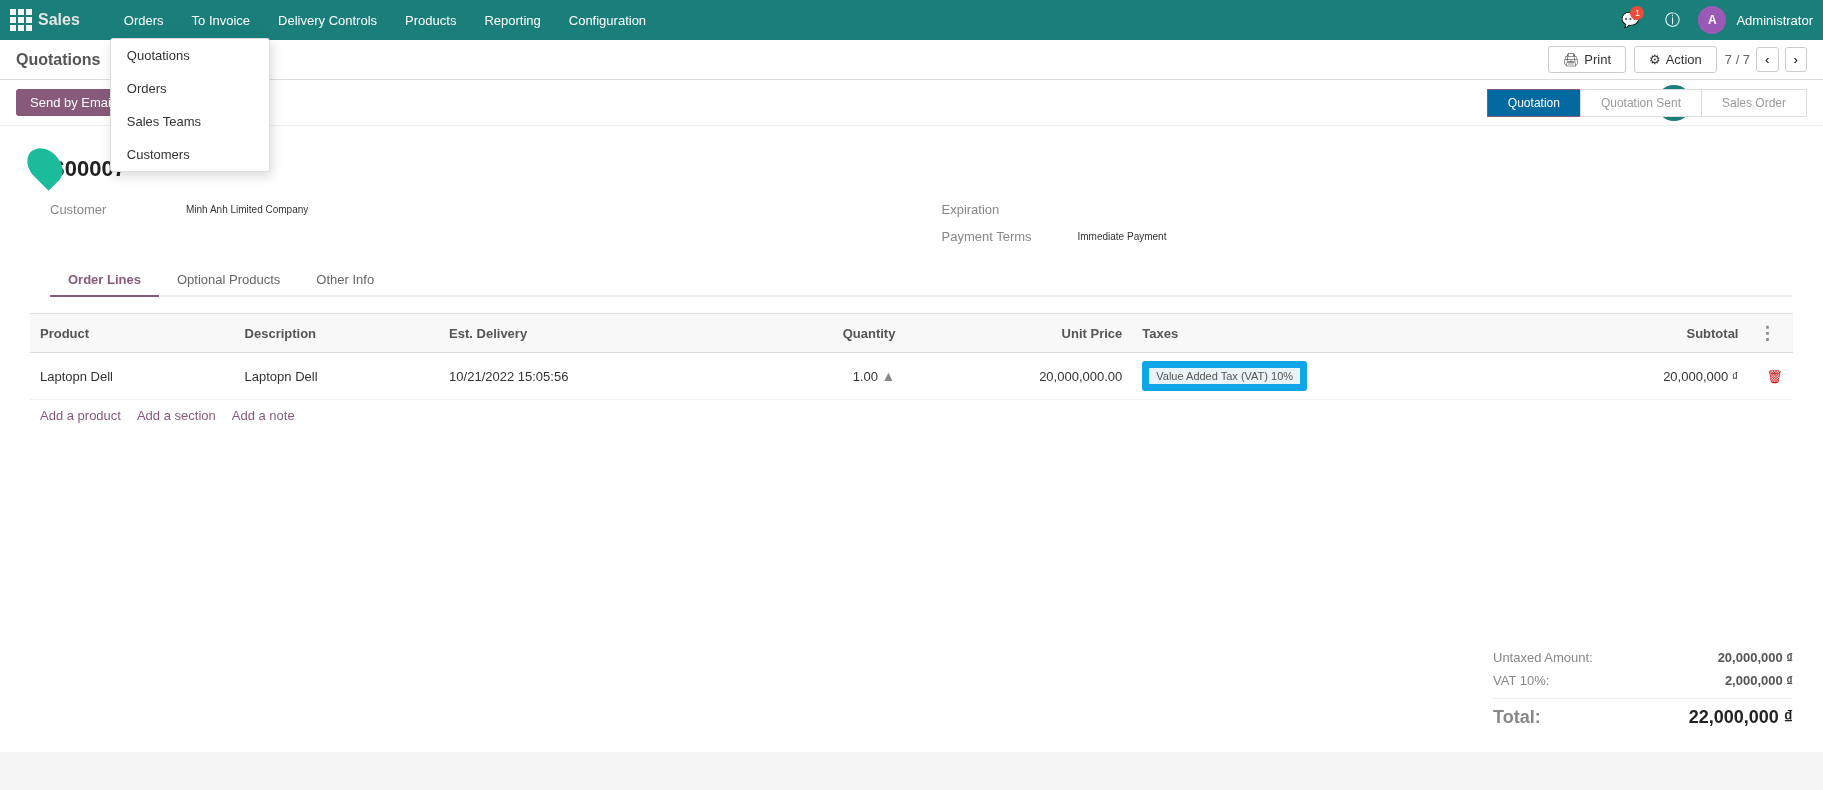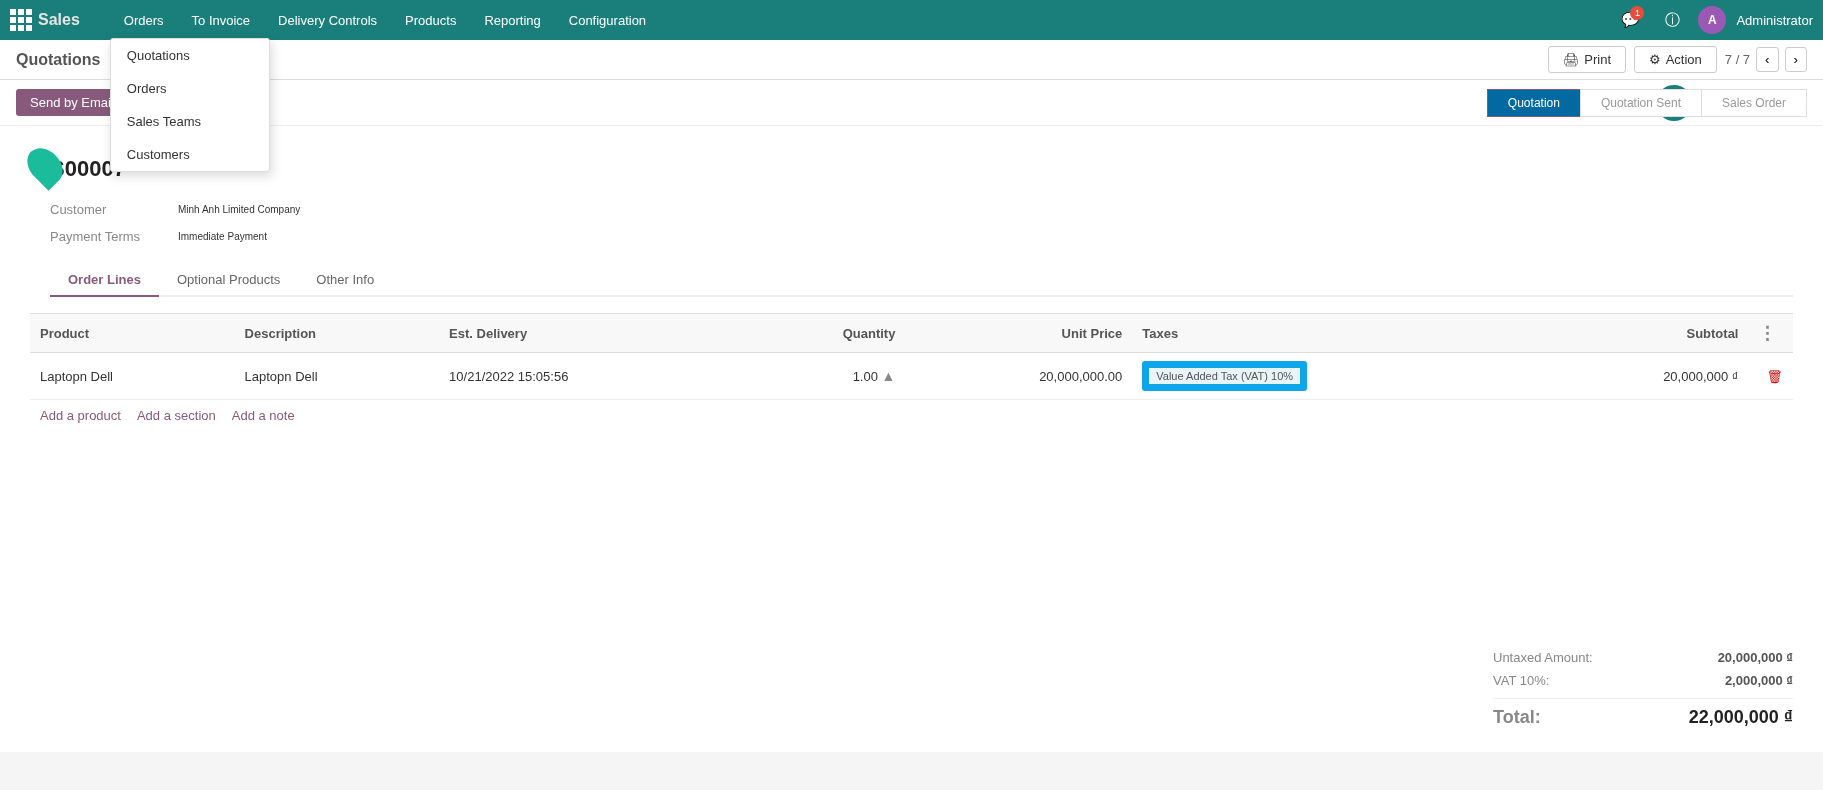--- a/index.html
+++ b/index.html
@@ -249,21 +249,21 @@
 
     .form-fields {
       display: grid;
       grid-template-columns: 1fr 1fr;
       gap: 12px 40px;
       margin-bottom: 20px;
     }
     .field-row {
       display: flex;
       align-items: center;
-      gap: 8px;
+      gap: 16px;
     }
     .field-label {
       color: #888;
       font-size: 13px;
       min-width: 120px;
       font-weight: 500;
     }
     .field-value {
       color: #333;
       font-size: 10px;
@@ -470,20 +470,24 @@
   <div class="drop-indicator">
     <div class="drop-circle"></div>
   </div>
 
   <div class="quotation-id" style="margin-left:0; padding-left:20px;">S00007</div>
 
   <div class="form-fields" style="padding-left:20px;">
     <div class="field-row">
       <span class="field-label">Customer</span>
       <span class="field-value">Minh Anh Limited Company</span>
+    </div>
+    <div class="field-row">
+      <span class="field-label">Expiration</span>
+      <span class="field-value"></span>
     </div>
     <div></div>
     <div class="field-row">
       <span class="field-label">Payment Terms</span>
       <span class="field-value">Immediate Payment</span>
     </div>
   </div>
 
   <div class="tabs" style="margin-left:20px;">
     <div class="tab active">Order Lines</div>

